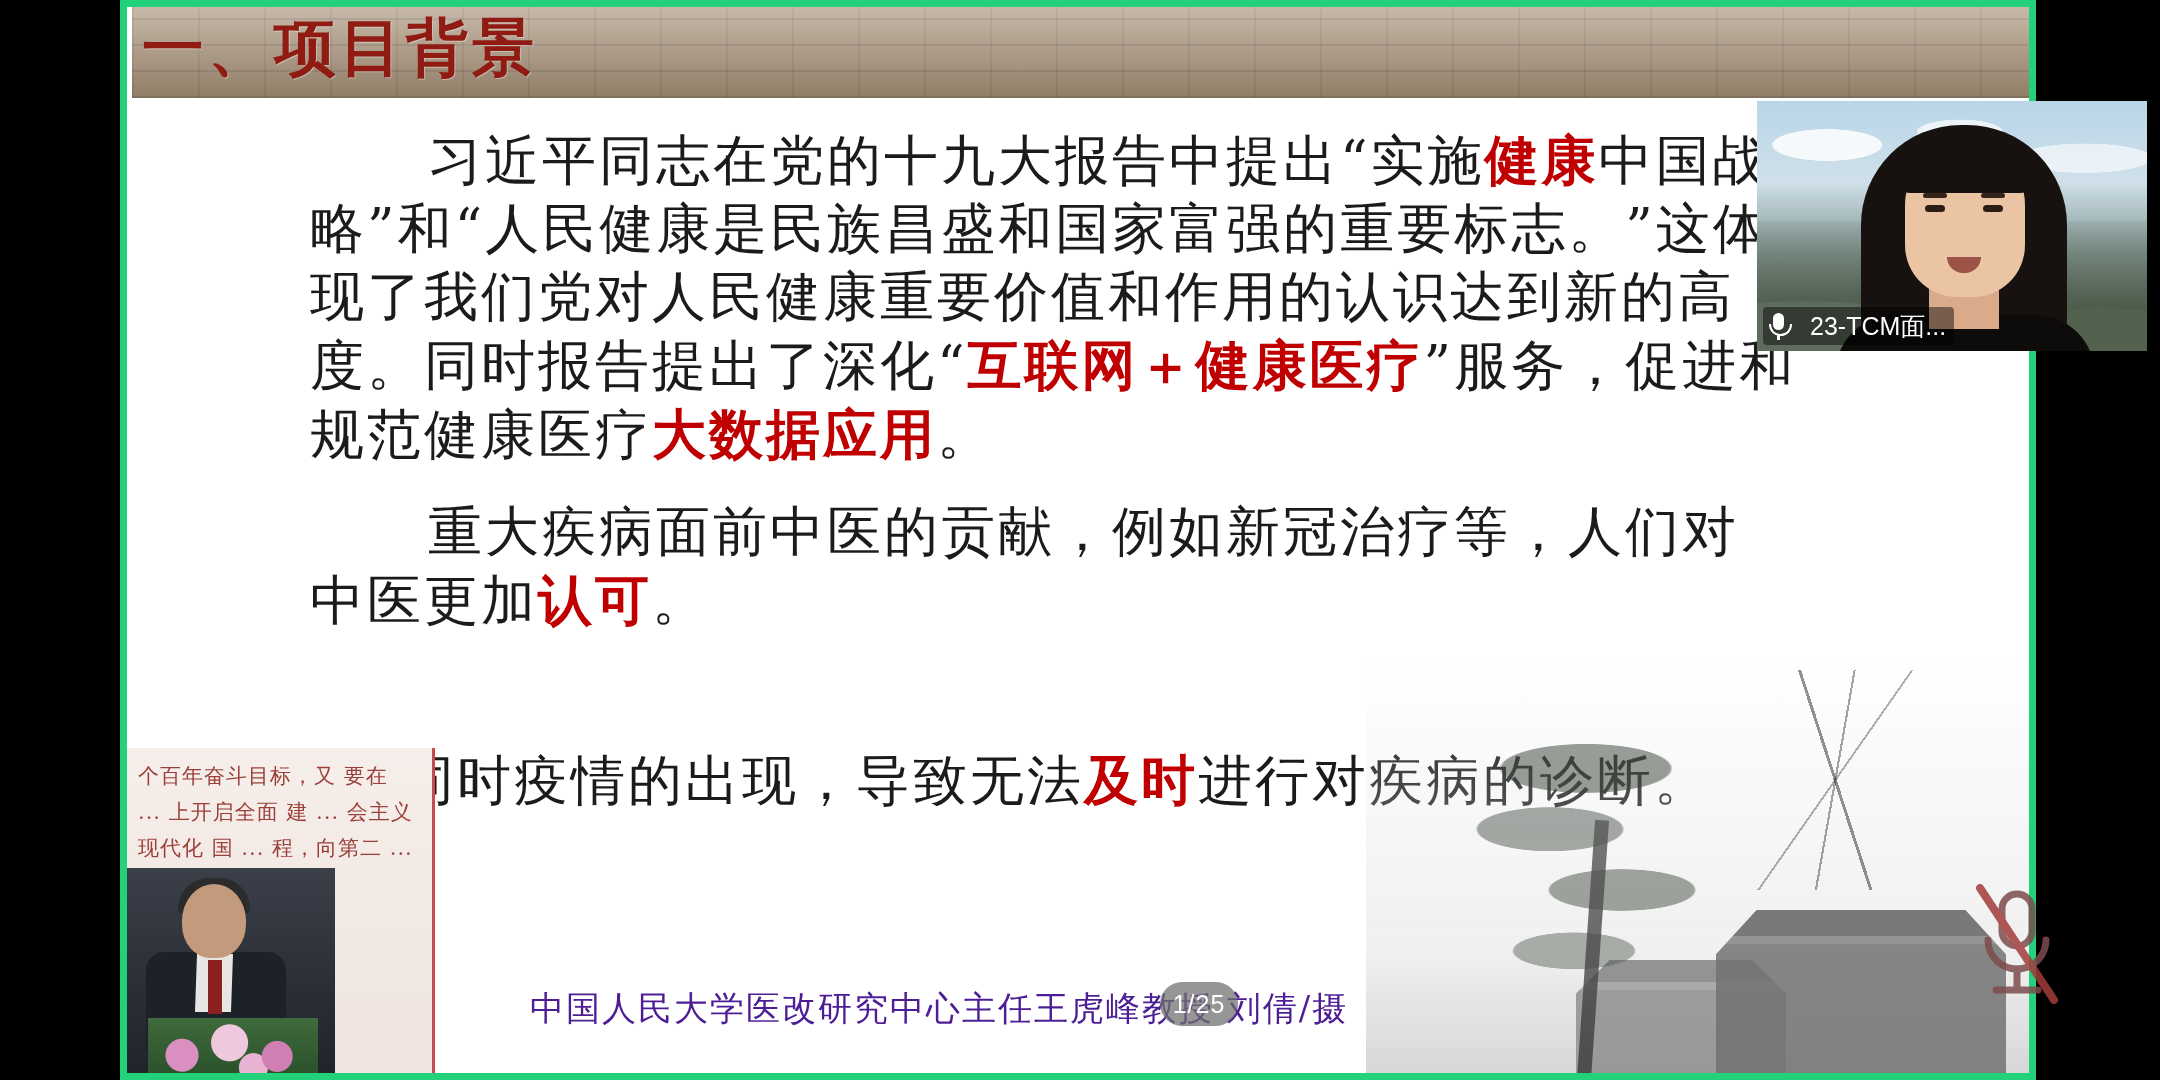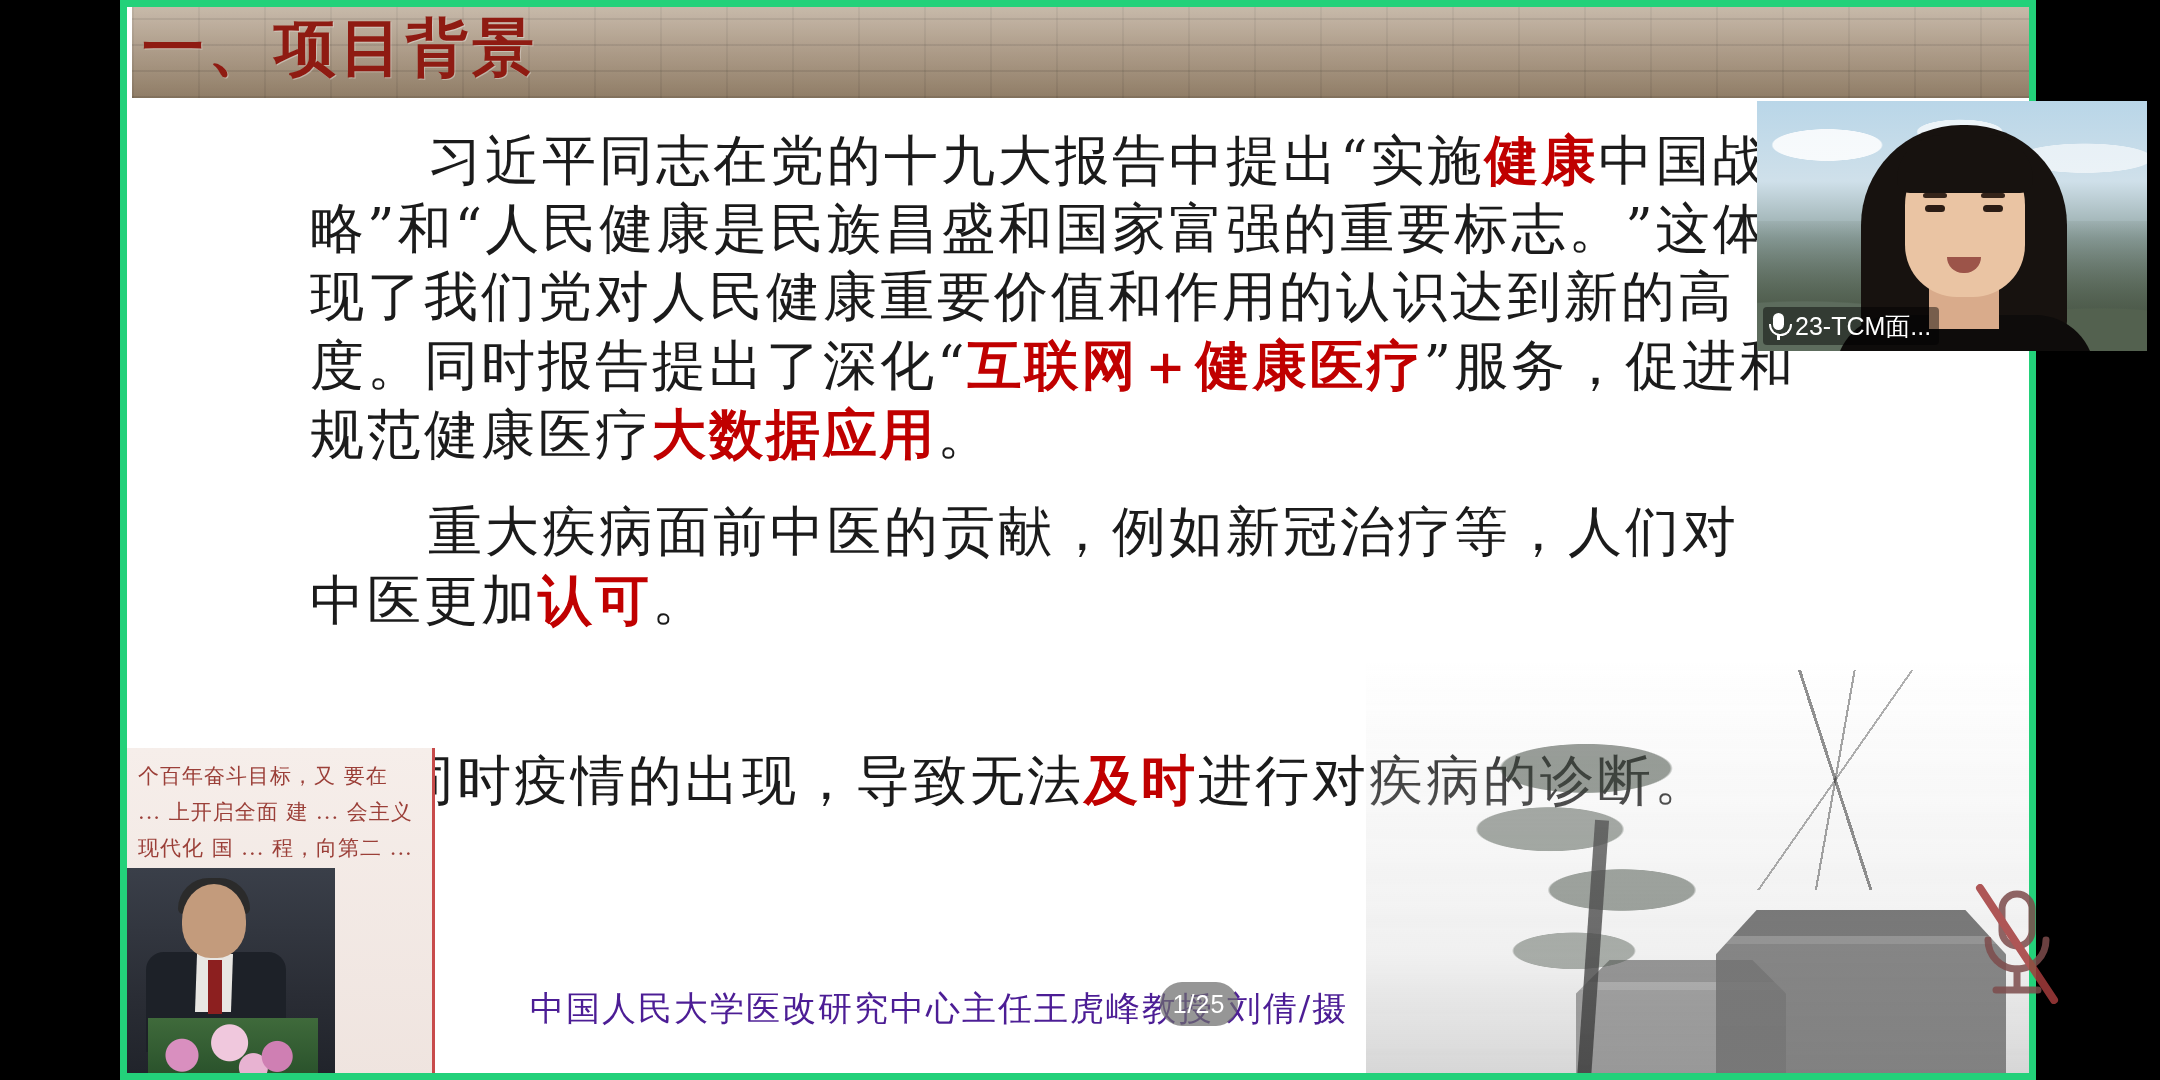--- a/index.html
+++ b/index.html
@@ -410,21 +410,21 @@
     border-radius: 80px 80px 0 0;
   }
   #video-thumb .name-badge {
     position: absolute;
     left: 6px;
     bottom: 6px;
     height: 38px;
     max-width: 376px;
     display: flex;
     align-items: center;
-    gap: 6px;
+    gap: 21px;
     padding: 0 8px 0 4px;
     border-radius: 4px;
     background: rgba(0,0,0,0.45);
     color: #ffffff;
     font-size: 25px;
     white-space: nowrap;
     overflow: hidden;
   }
   #video-thumb .mic-glyph {
     width: 22px;

